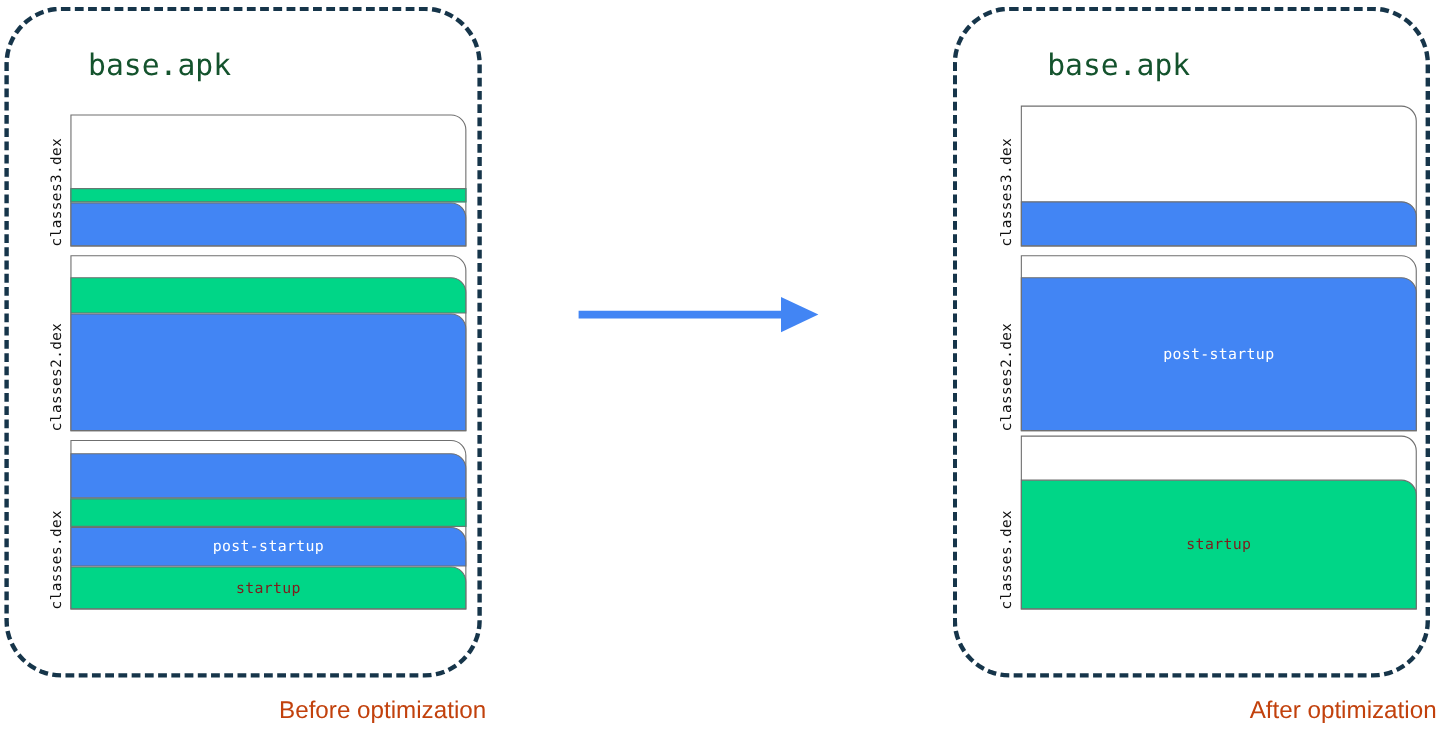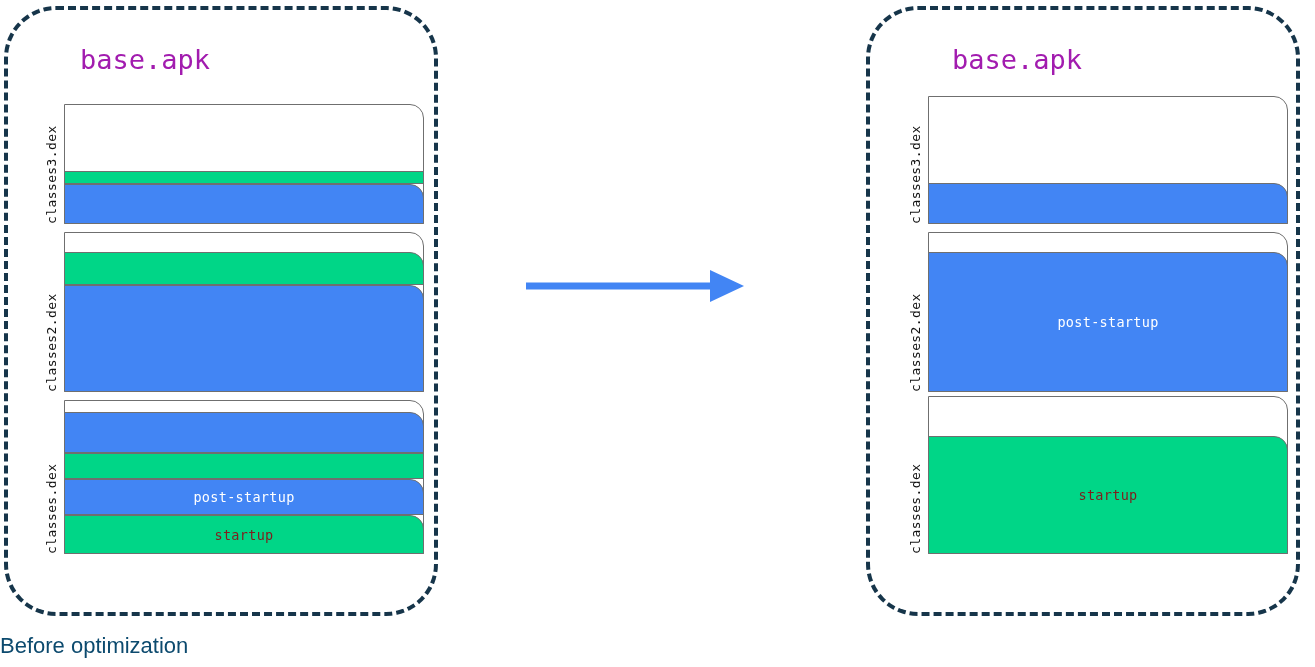--- a/index.html
+++ b/index.html
@@ -28,21 +28,21 @@
     box-sizing: border-box;
     background: #ffffff;
   }
   #panel-before { left: 4px;  top: 6px; width: 434px; height: 610px; }
   #panel-after  { left: 866px; top: 6px; width: 434px; height: 610px; }
 
   .apk-title {
     position: absolute;
     font-family: "DejaVu Sans Mono", "Liberation Mono", monospace;
     font-size: 27px;
-    color: #a21caf;
+    color: #14532d;
     letter-spacing: 0px;
     white-space: nowrap;
   }
   #panel-before .apk-title { left: 72px; top: 34px; }
   #panel-after  .apk-title { left: 82px; top: 34px; }
 
   
   .dex-group {
     position: absolute;
   }
@@ -94,23 +94,23 @@
     top: 262px;
     width: 230px;
     height: 48px;
   }
 
   
   .caption {
     position: absolute;
     font-family: "Liberation Sans", sans-serif;
     font-size: 22px;
-    color: #0c4a6e;
+    color: #c2410c;
     white-space: nowrap;
-    text-align: left;
+    text-align: right;
   }
   #caption-before { left: 0px;   top: 633px; width: 442px; }
   #caption-after  { left: 866px; top: 633px; width: 440px; }
 </style>
 </head>
 <body>
 
 <div class="stage">
 
   <div class="apk-panel" id="panel-before">
@@ -167,14 +167,15 @@
     </div>
   <div class="dex-group" id="g-a2">
       <div class="dex-label" style="left: 908px; top: 554px;">classes.dex</div>
       <div class="dex-sheet" style="left: 928px; top: 396px; width: 360px; height: 158px;"></div>
       <div class="band" style="left: 928px; top: 436px; width: 360px; height: 118px; background: rgb(0, 214, 135);">
         <span class="band-label on-green">startup</span>
       </div>
     </div>
 
   <div class="caption" id="caption-before">Before optimization</div>
+  <div class="caption" id="caption-after">After optimization</div>
 
 </div>
 
 </body></html>

